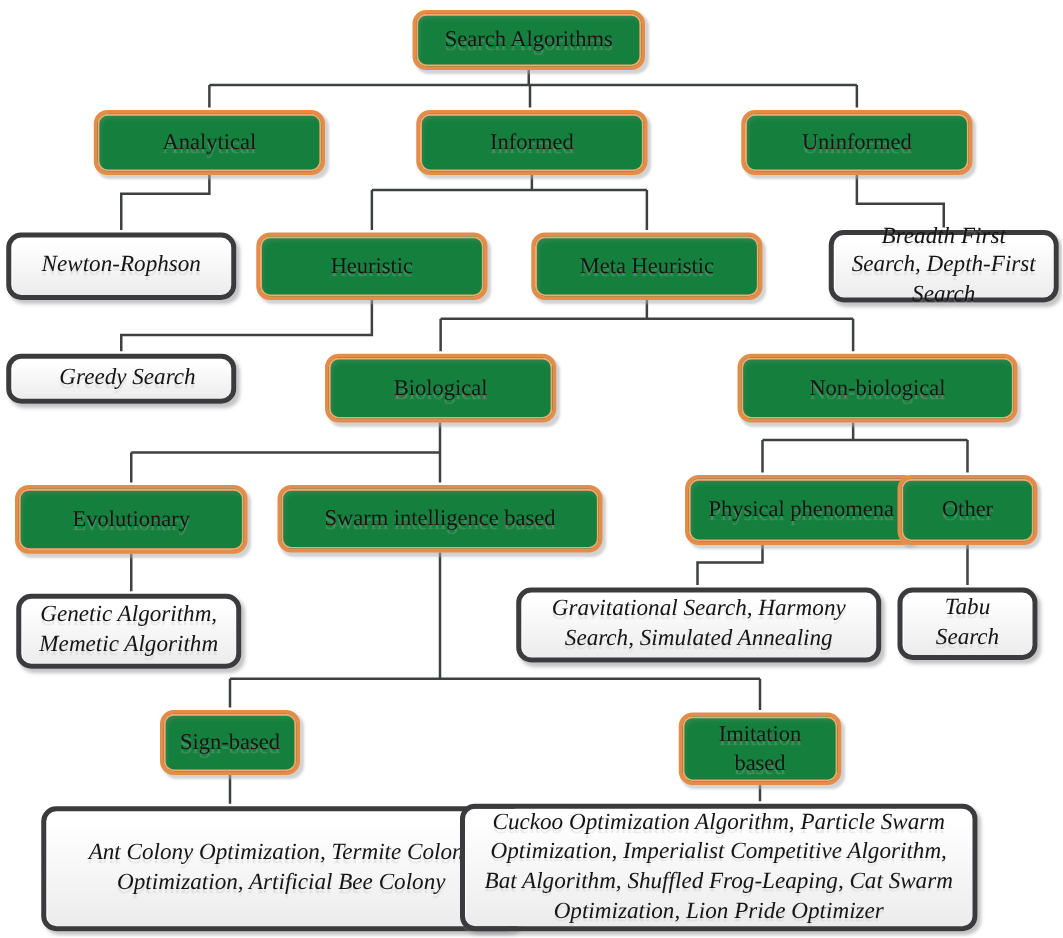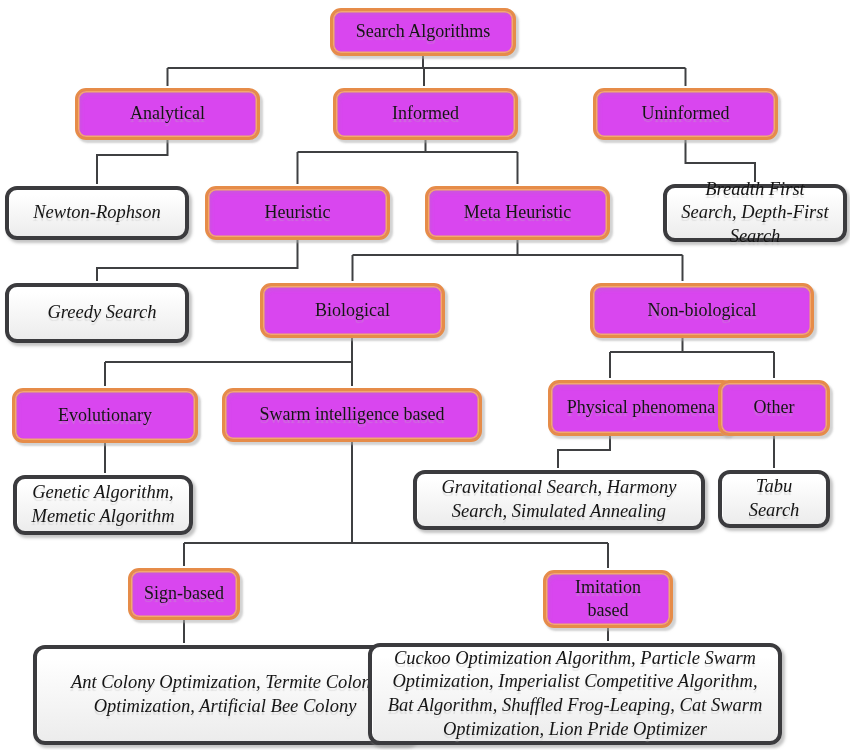--- a/index.html
+++ b/index.html
@@ -35,21 +35,21 @@
     box-sizing: border-box;
     padding: 3px 10px;
     border-radius: 11px;
     color: #151515;
     font-size: 18px;
     line-height: 1.28;
     text-shadow: 0 3px 1px rgba(182,182,182,0.35);
   }
   .node.category {
     border: 3px solid #E68C49;
-    background: #d946ef;
+    background: #15803d;
     box-shadow:
       2.5px 3px 2px rgba(173,173,173,0.55),
       inset 0 0 0 1.5px #F2A96D,
       inset 2px 3px 4px rgba(150,150,150,0.28);
   }
   .node.leaf {
     border: 4px solid #3B3B3E;
     background: linear-gradient(180deg, #ffffff 10%, #ececec 100%);
     box-shadow:
       2.5px 3px 3px rgba(138,138,138,0.5),
@@ -122,21 +122,21 @@
     </div>
     <div class="node category" style="left: 205px; top: 186px; width: 185px; height: 54px;">
       <span>Heuristic</span>
     </div>
     <div class="node category" style="left: 425px; top: 186px; width: 185px; height: 54px;">
       <span>Meta Heuristic</span>
     </div>
     <div class="node leaf" style="left: 663px; top: 184px; width: 184px; height: 58px;">
       <span>Breadth First Search, Depth-First Search</span>
     </div>
-    <div class="node leaf" style="left: 5px; top: 283px; width: 184px; height: 60px; padding-left: 20px;">
+    <div class="node leaf" style="left: 5px; top: 283px; width: 184px; height: 40px; padding-left: 20px;">
       <span>Greedy Search</span>
     </div>
     <div class="node category" style="left: 260px; top: 283px; width: 185px; height: 55px;">
       <span>Biological</span>
     </div>
     <div class="node category" style="left: 590px; top: 283px; width: 224px; height: 55px; text-align: center;">
       <span>Non-biological</span>
     </div>
     <div class="node category" style="left: 12px; top: 388px; width: 186px; height: 55px;">
       <span>Evolutionary</span>

